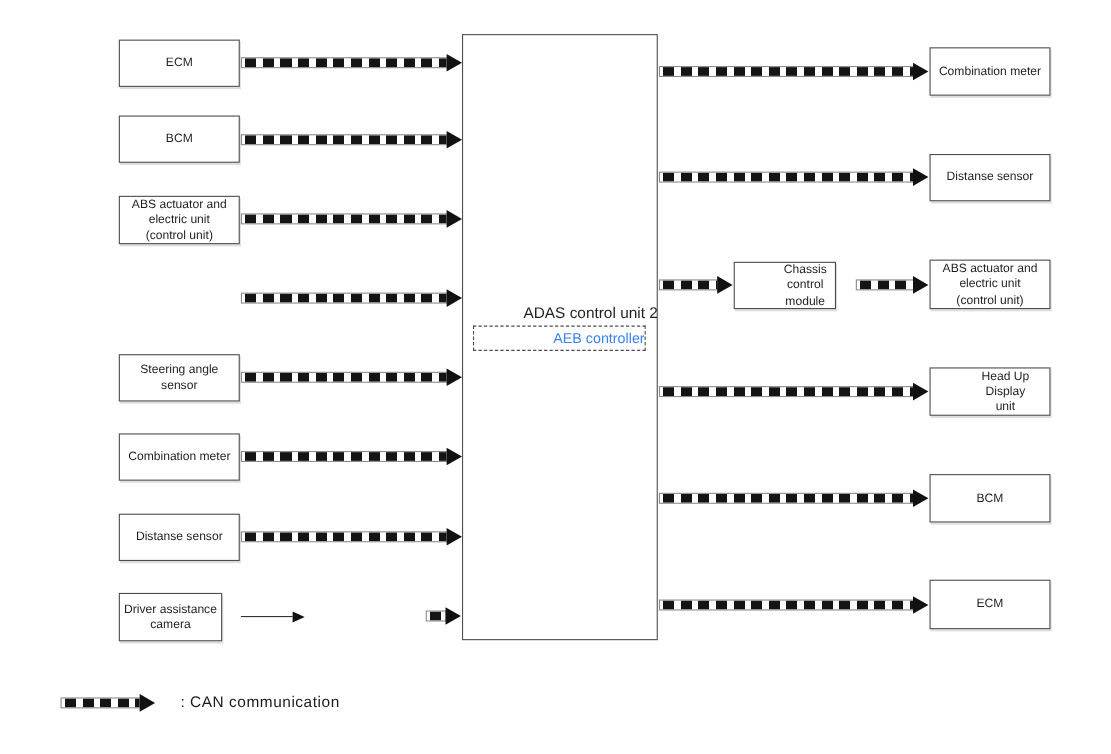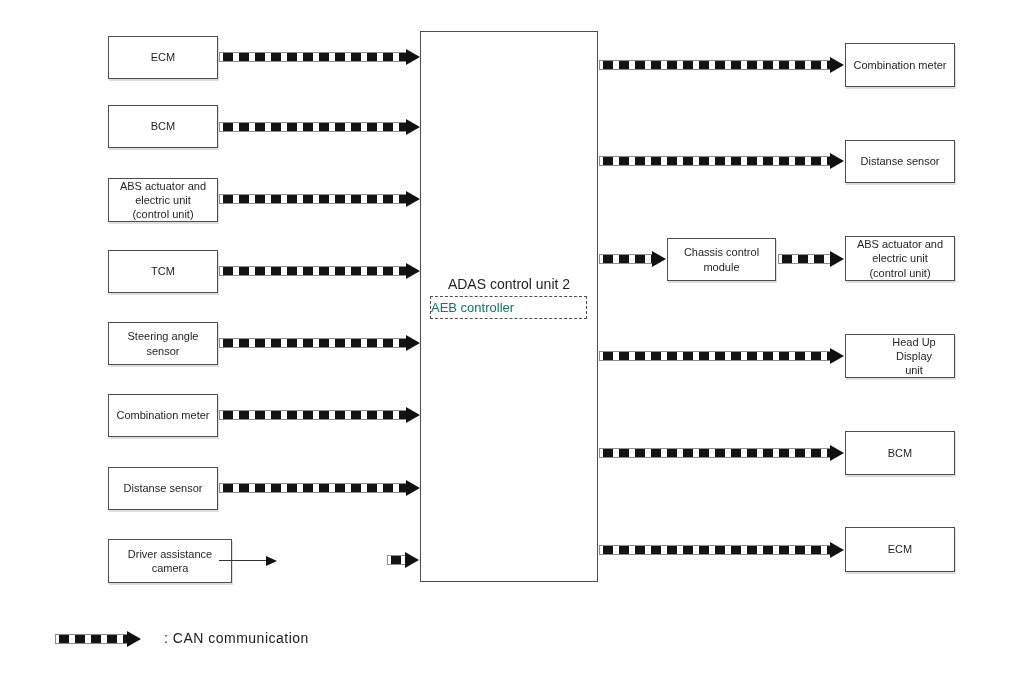--- a/index.html
+++ b/index.html
@@ -32,34 +32,34 @@
   }
   .center-box {
     position: absolute;
     box-sizing: border-box;
     background: #ffffff;
     border: 1.5px solid #4d4d4d;
   }
   .center-title {
     position: absolute;
     width: 178px;
-    text-align: center;
+    text-align: right;
     font-size: 14px;
     color: #1f1f1f;
   }
   .aeb-box {
     position: absolute;
     box-sizing: border-box;
     border: 1.5px dashed #4d4d4d;
     background: #ffffff;
     display: flex;
     align-items: center;
-    justify-content: flex-start;
+    justify-content: flex-end;
     font-size: 13px;
-    color: #0f766e;
+    color: #3b82f6;
   }
   
   .can {
     position: absolute;
     height: 8px;
     box-sizing: content-box;
     border: 1px solid #8c8c8c;
     background: repeating-linear-gradient(90deg, #ffffff 0 3px, #141414 3px 13px, #ffffff 13px 16px);
   }
   .can::after {
@@ -104,36 +104,35 @@
 </head>
 <body>
 
 <div id="canvas">
 
   <div class="node" style="left:108px; top:36px;  width:110px; height:43px;"><span>ECM</span></div>
   <div class="node" style="left:108px; top:105px; width:110px; height:43px;"><span>BCM</span></div>
   <div class="node" style="left:108px; top:178px; width:110px; height:44px;"><span>ABS actuator and
 electric unit
 (control unit)</span></div>
-  <div class="node" style="left:108px; top:250px; width:110px; height:43px;"><span>TCM</span></div>
   <div class="node" style="left:108px; top:322px; width:110px; height:43px;"><span>Steering angle
 sensor</span></div>
   <div class="node" style="left:108px; top:394px; width:110px; height:43px;"><span>Combination meter</span></div>
   <div class="node" style="left:108px; top:467px; width:110px; height:43px;"><span>Distanse sensor</span></div>
-  <div class="node" style="left:108px; top:539px; width:124px; height:44px;"><span>Driver assistance
+  <div class="node" style="left:108px; top:539px; width:94px; height:44px;"><span>Driver assistance
 camera</span></div>
 
 
   <div class="center-box" style="left:420px; top:31px; width:178px; height:551px;"></div>
   <div class="center-title" style="left:420px; top:276px;">ADAS control unit 2</div>
   <div class="aeb-box" style="left:430px; top:296px; width:157px; height:23px;">
       <span>AEB controller</span>
     </div>
 
-  <div class="node" style="left:667px; top:238px; width:109px; height:43px;"><span>Chassis control
+  <div class="node" style="left:667px; top:238px; width:93px; height:43px;padding-left:37px;"><span>Chassis control
 module</span></div>
 
   <div class="node" style="left:845px; top:43px;  width:110px; height:44px;"><span>Combination meter</span></div>
   <div class="node" style="left:845px; top:140px; width:110px; height:43px;"><span>Distanse sensor</span></div>
   <div class="node" style="left:845px; top:236px; width:110px; height:45px;"><span>ABS actuator and
 electric unit
 (control unit)</span></div>
   <div class="node" style="left:845px; top:334px; width:110px; height:44px;padding-left:28px;"><span>Head Up Display
 unit</span></div>
   <div class="node" style="left:845px; top:431px; width:110px; height:44px;"><span>BCM</span></div>

